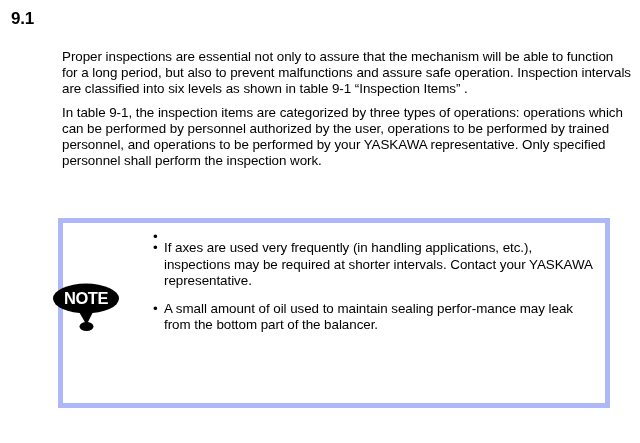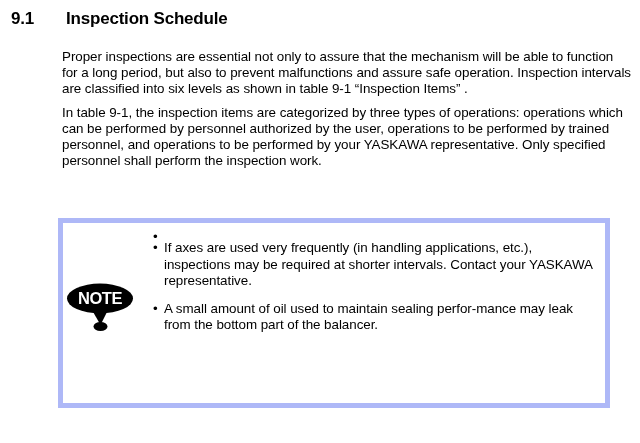--- a/index.html
+++ b/index.html
@@ -24,21 +24,21 @@
     left: 0;
     top: 9px;
     width: 640px;
     display: flex;
     align-items: baseline;
   }
   .section-number {
     font-size: 17px;
     font-weight: bold;
     letter-spacing: -0.2px;
-    width: 66px;
+    width: 50px;
     padding-left: 11px;
     box-sizing: border-box;
   }
   .section-title {
     font-size: 17px;
     font-weight: bold;
     letter-spacing: -0.2px;
   }
 
   
@@ -66,21 +66,21 @@
     width: 552px;
     height: 190px;
     border: 5px solid #aeb8f7;
     box-sizing: border-box;
     background: #ffffff;
   }
 
   
   .note-icon {
     position: absolute;
-    left: 66px;
+    left: 52px;
     top: 283px;
     width: 72px;
     height: 48px;
   }
   .note-icon svg { display: block; }
 
   
   .note-list {
     position: absolute;
     left: 153px;
@@ -102,21 +102,20 @@
     top: 0;
     font-size: 13.4px;
     line-height: 16.6px;
   }
 </style>
 </head>
 <body>
 
 <div class="section-heading">
   <span class="section-number">9.1</span>
-  <span class="section-title">Inspection Schedule</span>
 </div>
 
 <div class="body-block">
 
   <p class="para"><span>Proper inspections are essential not only to assure that the mechanism will be able to function for a long period, but also to prevent malfunctions and assure safe operation.  Inspection intervals are classified into six levels as shown in </span><span class="it">table 9-1  “Inspection Items”</span><span> .</span></p>
 
   <p class="para last"><span>In </span><span class="it">table 9-1</span><span>, the inspection items are categorized by three types of operations: operations which can be performed by personnel authorized by the user, operations to be performed by trained personnel, and operations to be performed by your YASKAWA representative.  Only specified personnel shall perform the inspection work.</span></p>
 
 </div>
 

